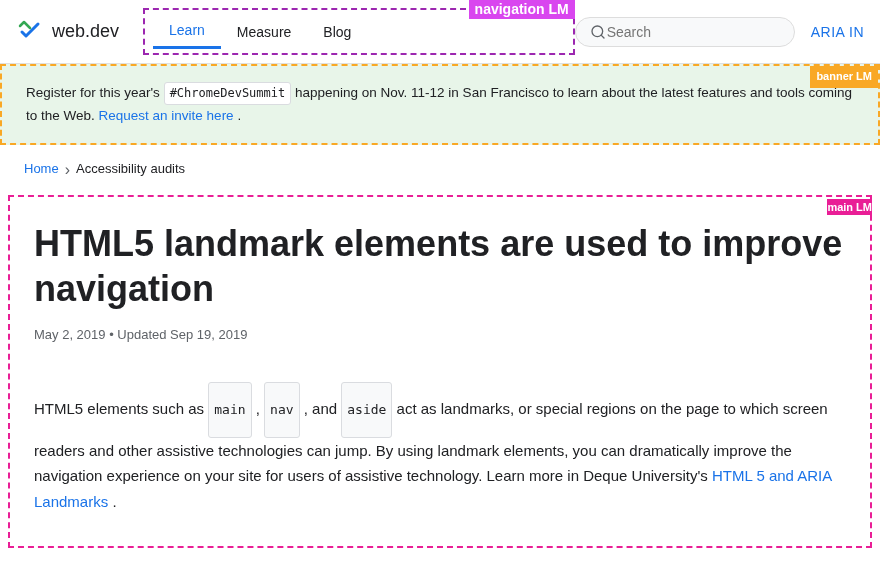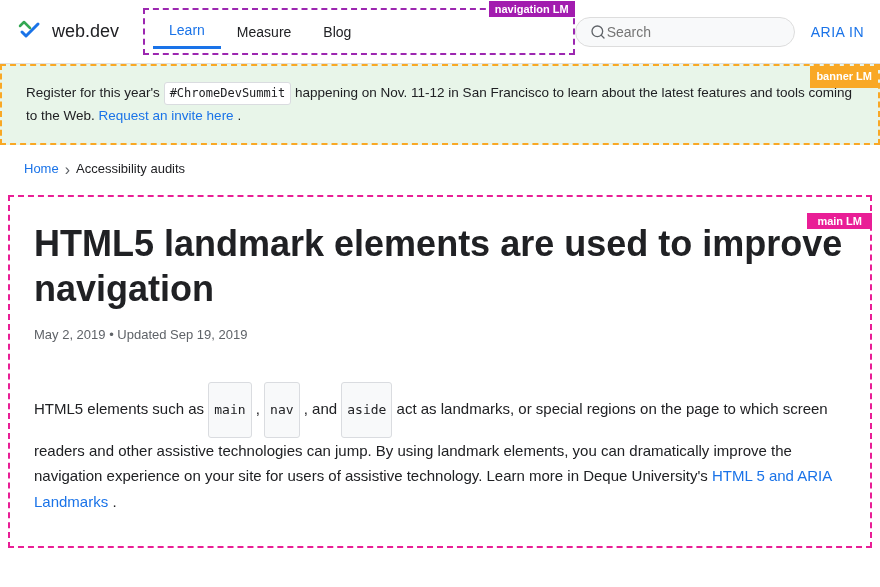--- a/index.html
+++ b/index.html
@@ -36,23 +36,23 @@
       align-items: center;
       flex: 1;
       border: 2px dashed #9c27b0;
       padding: 4px 8px;
       position: relative;
     }
     .nav-label {
       position: absolute;
       top: -1px;
       right: -2px;
-      background: #a21caf;
+      background: #d946ef;
       color: white;
-      font-size: 11px;
+      font-size: 14px;
       font-weight: bold;
       padding: 2px 6px;
       transform: translateY(-50%);
       text-align: center;
     }
     .nav-link {
       padding: 8px 16px;
       font-size: 14px;
       color: #202124;
       text-decoration: none;
@@ -157,27 +157,27 @@
 
     
     .main-content {
       padding: 16px 24px 32px;
       border: 2px dashed #e91e96;
       margin: 0 8px;
       position: relative;
     }
     .main-label {
       position: absolute;
-      top: 16px;
+      top: 2px;
       right: -2px;
       background: #e91e96;
       color: white;
       font-size: 11px;
       font-weight: bold;
-      padding: 2px 10px;
+      padding: 2px 0;
     }
     .article-title {
       font-size: 36px;
       font-weight: 700;
       line-height: 1.25;
       color: #202124;
       margin-bottom: 16px;
       margin-top: 8px;
     }
     .article-meta {

